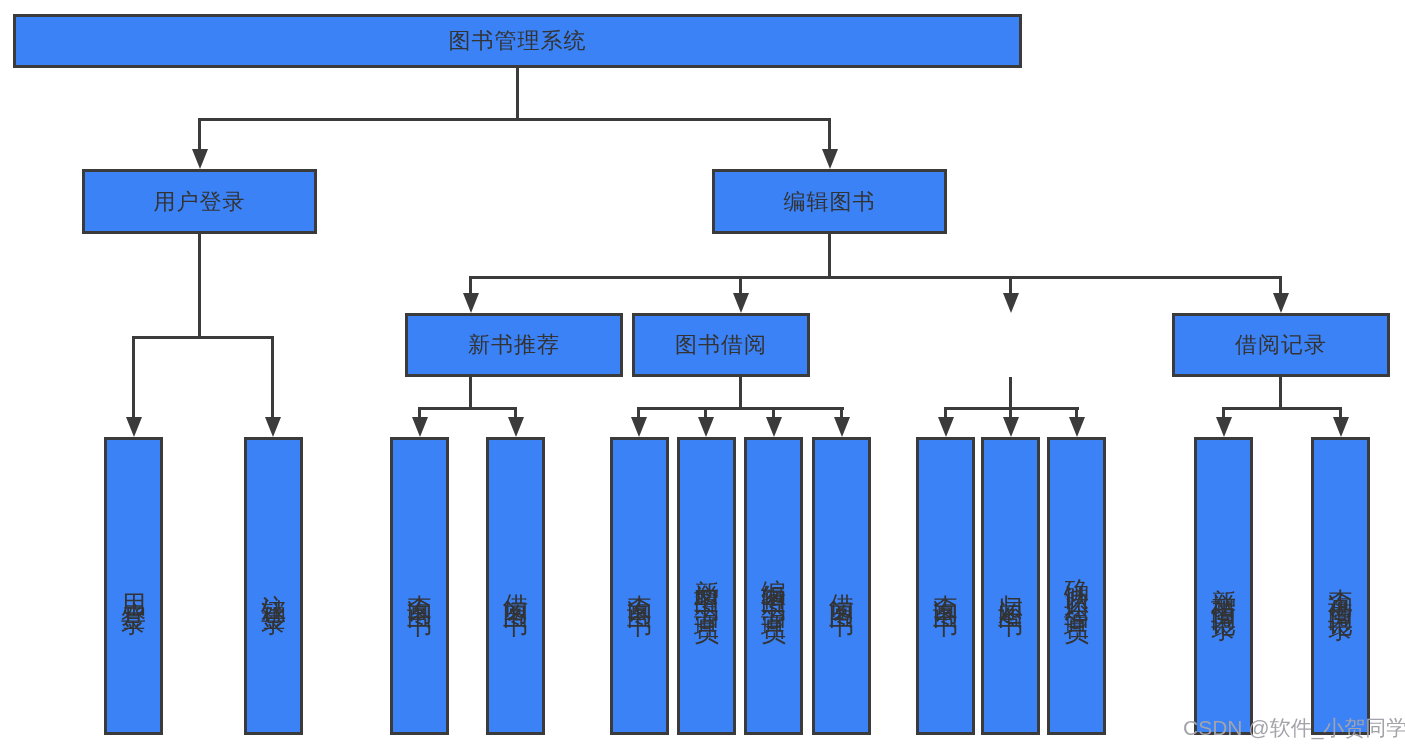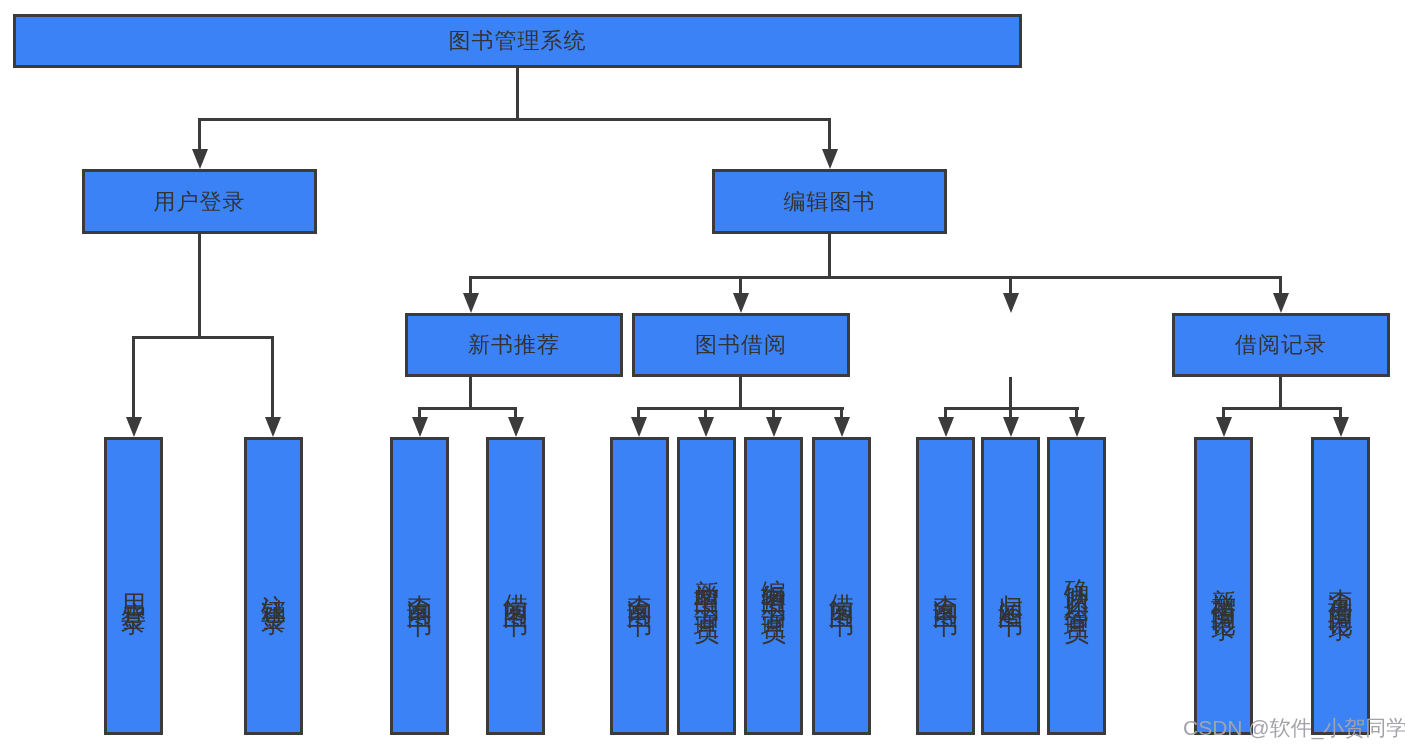--- a/index.html
+++ b/index.html
@@ -90,21 +90,21 @@
   <div class="vline" style="left:739px;top:276px;height:17px;"></div>
   <div class="arrow" style="left:733px;top:293px;"></div>
   <div class="vline" style="left:1009px;top:276px;height:17px;"></div>
   <div class="arrow" style="left:1003px;top:293px;"></div>
   <div class="vline" style="left:1279px;top:276px;height:17px;"></div>
   <div class="arrow" style="left:1273px;top:293px;"></div>
 
   <div class="box" style="left:362px;top:313px;width:218px;height:64px;margin-left:43px;">
     <span>新书推荐</span>
   </div>
-  <div class="box" style="left:632px;top:313px;width:218px;height:64px;font-family:Liberation Serif, serif;">
+  <div class="box" style="left:632px;top:313px;width:178px;height:64px;font-family:Liberation Serif, serif;">
     <span>图书借阅</span>
   </div>
   <div class="box" style="left:1172px;top:313px;width:218px;height:64px;font-family:Liberation Mono, monospace;">
     <span>借阅记录</span>
   </div>
 
   <div class="vline" style="left:469px;top:377px;height:30px;"></div>
   <div class="hline" style="left:418px;top:407px;width:99px;"></div>
   <div class="vline" style="left:418px;top:407px;height:10px;"></div>
   <div class="arrow" style="left:412px;top:417px;"></div>

